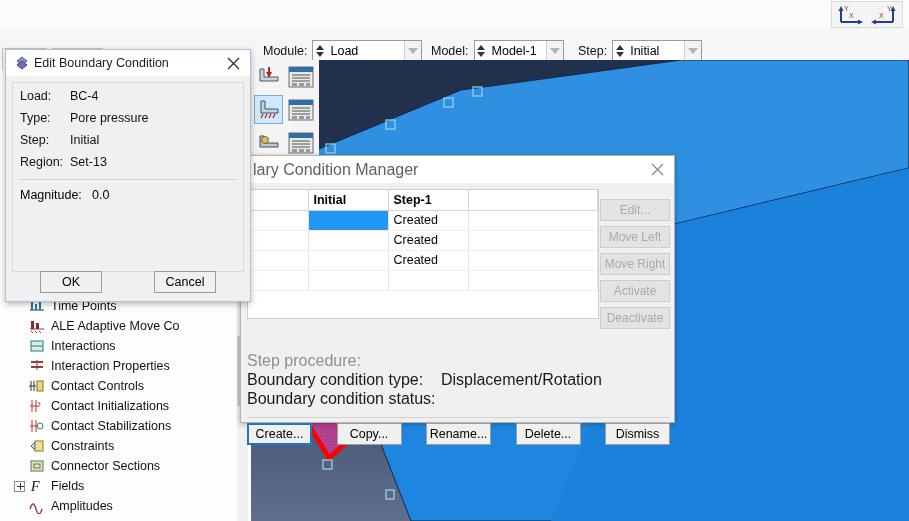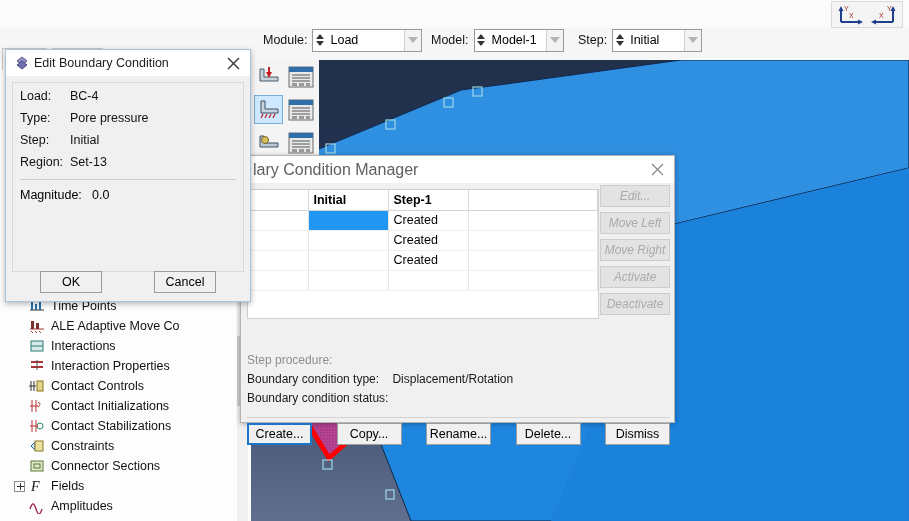--- a/index.html
+++ b/index.html
@@ -12,21 +12,21 @@
   }
 
   
   #top-strip { position:absolute; left:0; top:0; width:909px; height:28px; background:#fbfbfb; }
   #triad-box { position:absolute; right:6px; top:1px; width:72px; height:27px;
                background:#f4f4f4; border:1px solid #dadada; display:flex; align-items:center; justify-content:center; gap:2px;}
   .triad { width:30px; height:22px; }
 
   
   #module-bar { position:absolute; left:0; top:28px; width:909px; height:32px; background:#f6f6f6; }
-  .combo-group { position:absolute; top:0; display:flex; align-items:center; height:24px;justify-content:space-between; }
+  .combo-group { position:absolute; top:11px; display:flex; align-items:center; height:24px;justify-content:space-between; }
   .combo-label { margin-right:5px; font-size:12.5px; color:#111; }
   .combo {
     height:23px; background:#fff; border:1px solid #9a9a9a;
     display:flex; align-items:center; position:relative;
   }
   .spinner { width:11px; height:21px; display:flex; flex-direction:column;
              justify-content:center; align-items:center; margin-left:1px; }
   .spin-up, .spin-dn { width:0;height:0;border-left:4px solid transparent;border-right:4px solid transparent; }
   .spin-up { border-bottom:5px solid #333; margin-bottom:2px;}
   .spin-dn { border-top:5px solid #333; }
@@ -81,25 +81,25 @@
   #tbl-wrap { position:absolute; left:6px; top:6px; width:352px; height:130px;
               background:#fff; border:1px solid #cfcfcf; overflow:hidden; }
   table.bctbl { border-collapse:collapse; width:100%; table-layout:fixed; }
   table.bctbl th { font-size:12.5px; font-weight:bold; text-align:left; padding:2px 5px;
                    border-right:1px solid #d4d4d4; border-bottom:1px solid #d4d4d4; height:20px; background:#fff;}
   table.bctbl td { font-size:12.5px; padding:2px 5px; height:20px; border-right:1px solid #e4e4e4;
                    border-bottom:1px solid #f0f0f0; background:#fff;margin-left:45px;}
   td.sel-cell { background:#2196f3 !important; }
   .col-name { width:60px; } .col-init { width:80px; } .col-s1 { width:80px; }
 
-  #side-btns { position:absolute; right:6px; top:2px; width:70px;font-style:italic; }
+  #side-btns { position:absolute; right:6px; top:16px; width:70px; }
   .dbtn { width:70px; height:22px; margin-bottom:5px; background:#e3e3e3; border:1px solid #cdcdcd;
           color:#aaaaaa; font-size:12px; display:flex;align-items:center;justify-content:center;}
   #infobox { position:absolute; left:6px; top:168px; width:423px; height:66px; }
-  .inforow { font-size:12px; color:#1a1a1a; line-height:19px; }
+  .inforow { font-size:16px; color:#1a1a1a; line-height:19px; }
   .inforow.dim { color:#8f8f8f; }
   #bcman-sep { position:absolute; left:6px; top:234px; width:423px; height:1px; background:#d2d2d2;}
   #bot-btns { position:absolute; left:6px; top:238px; width:423px; height:26px;
               display:flex; justify-content:space-between; align-items:center;}
   .bbtn { width:65px; height:22px; background:#f0f0f0; border:1px solid #9d9d9d;
           font-size:12.5px; display:flex;align-items:center;justify-content:center; color:#000;}
   .bbtn.focus { border:2px solid #1a76c8; }
 
   
   #editbc { position:absolute; left:5px; top:49px; width:246px; height:253px;

